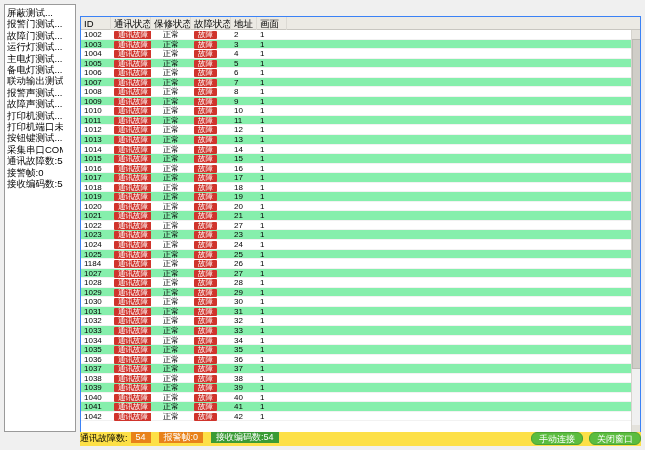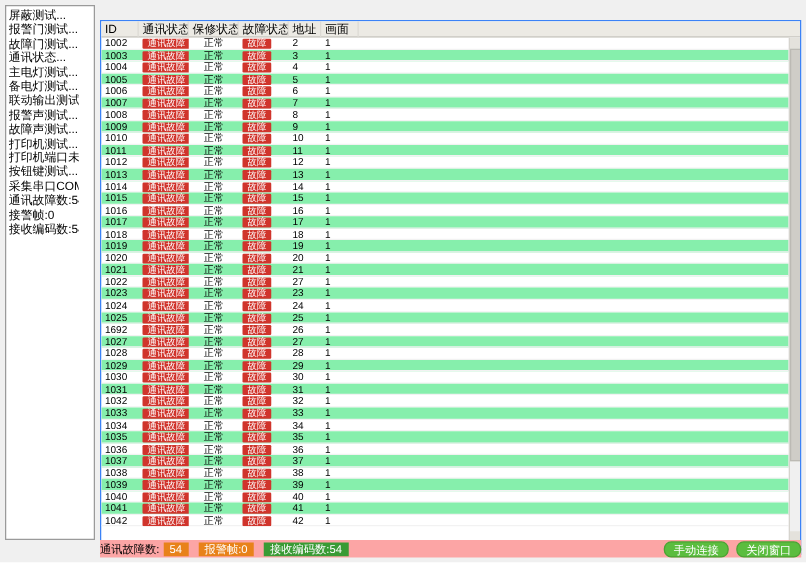--- a/index.html
+++ b/index.html
@@ -181,23 +181,22 @@
   #h-scroll .arrow.left { left: 0; }
   #h-scroll .arrow.right { right: 0; }
 
   
   #status-bar {
     position: absolute;
     left: 80px;
     right: 4px;
     bottom: 4px;
     height: 14px;
-    background: #fca5a5;
+    background: #fde047;
     display: flex;
-    align-items: center;
     font-size: 9px;
   }
   #status-bar .st-label {
     margin-right: 3px;
     white-space: nowrap;
   }
   #status-bar .st-chip {
     display: inline-block;
     height: 11px;
     line-height: 11px;
@@ -227,21 +226,21 @@
 </head>
 <body>
 
 <div id="app">
 
   <div id="left-panel">
     <ul id="log-list">
         <li>屏蔽测试...</li>
         <li>报警门测试...</li>
         <li>故障门测试...</li>
-        <li>通讯状态...</li>
+        <li>运行灯测试...</li>
         <li>主电灯测试...</li>
         <li>备电灯测试...</li>
         <li>联动输出测试...</li>
         <li>报警声测试...</li>
         <li>故障声测试...</li>
         <li>打印机测试...</li>
         <li>打印机端口未打开!</li>
         <li>按钮键测试...</li>
         <li>采集串口COM7打开失败</li>
         <li>通讯故障数:54</li>
@@ -473,21 +472,21 @@
         <div class="row alt">
           <div class="cell c-id">1025</div>
           <div class="cell c-comm"><span class="badge badge-red">通讯故障</span></div>
           <div class="cell c-insp normal-text">正常</div>
           <div class="cell c-fault"><span class="badge badge-red">故障</span></div>
           <div class="cell c-addr">25</div>
           <div class="cell c-pic">1</div>
           <div class="cell c-rest"></div>
         </div>
         <div class="row">
-          <div class="cell c-id">1692</div>
+          <div class="cell c-id">1184</div>
           <div class="cell c-comm"><span class="badge badge-red">通讯故障</span></div>
           <div class="cell c-insp normal-text">正常</div>
           <div class="cell c-fault"><span class="badge badge-red">故障</span></div>
           <div class="cell c-addr">26</div>
           <div class="cell c-pic">1</div>
           <div class="cell c-rest"></div>
         </div>
         <div class="row alt">
           <div class="cell c-id">1027</div>
           <div class="cell c-comm"><span class="badge badge-red">通讯故障</span></div>

